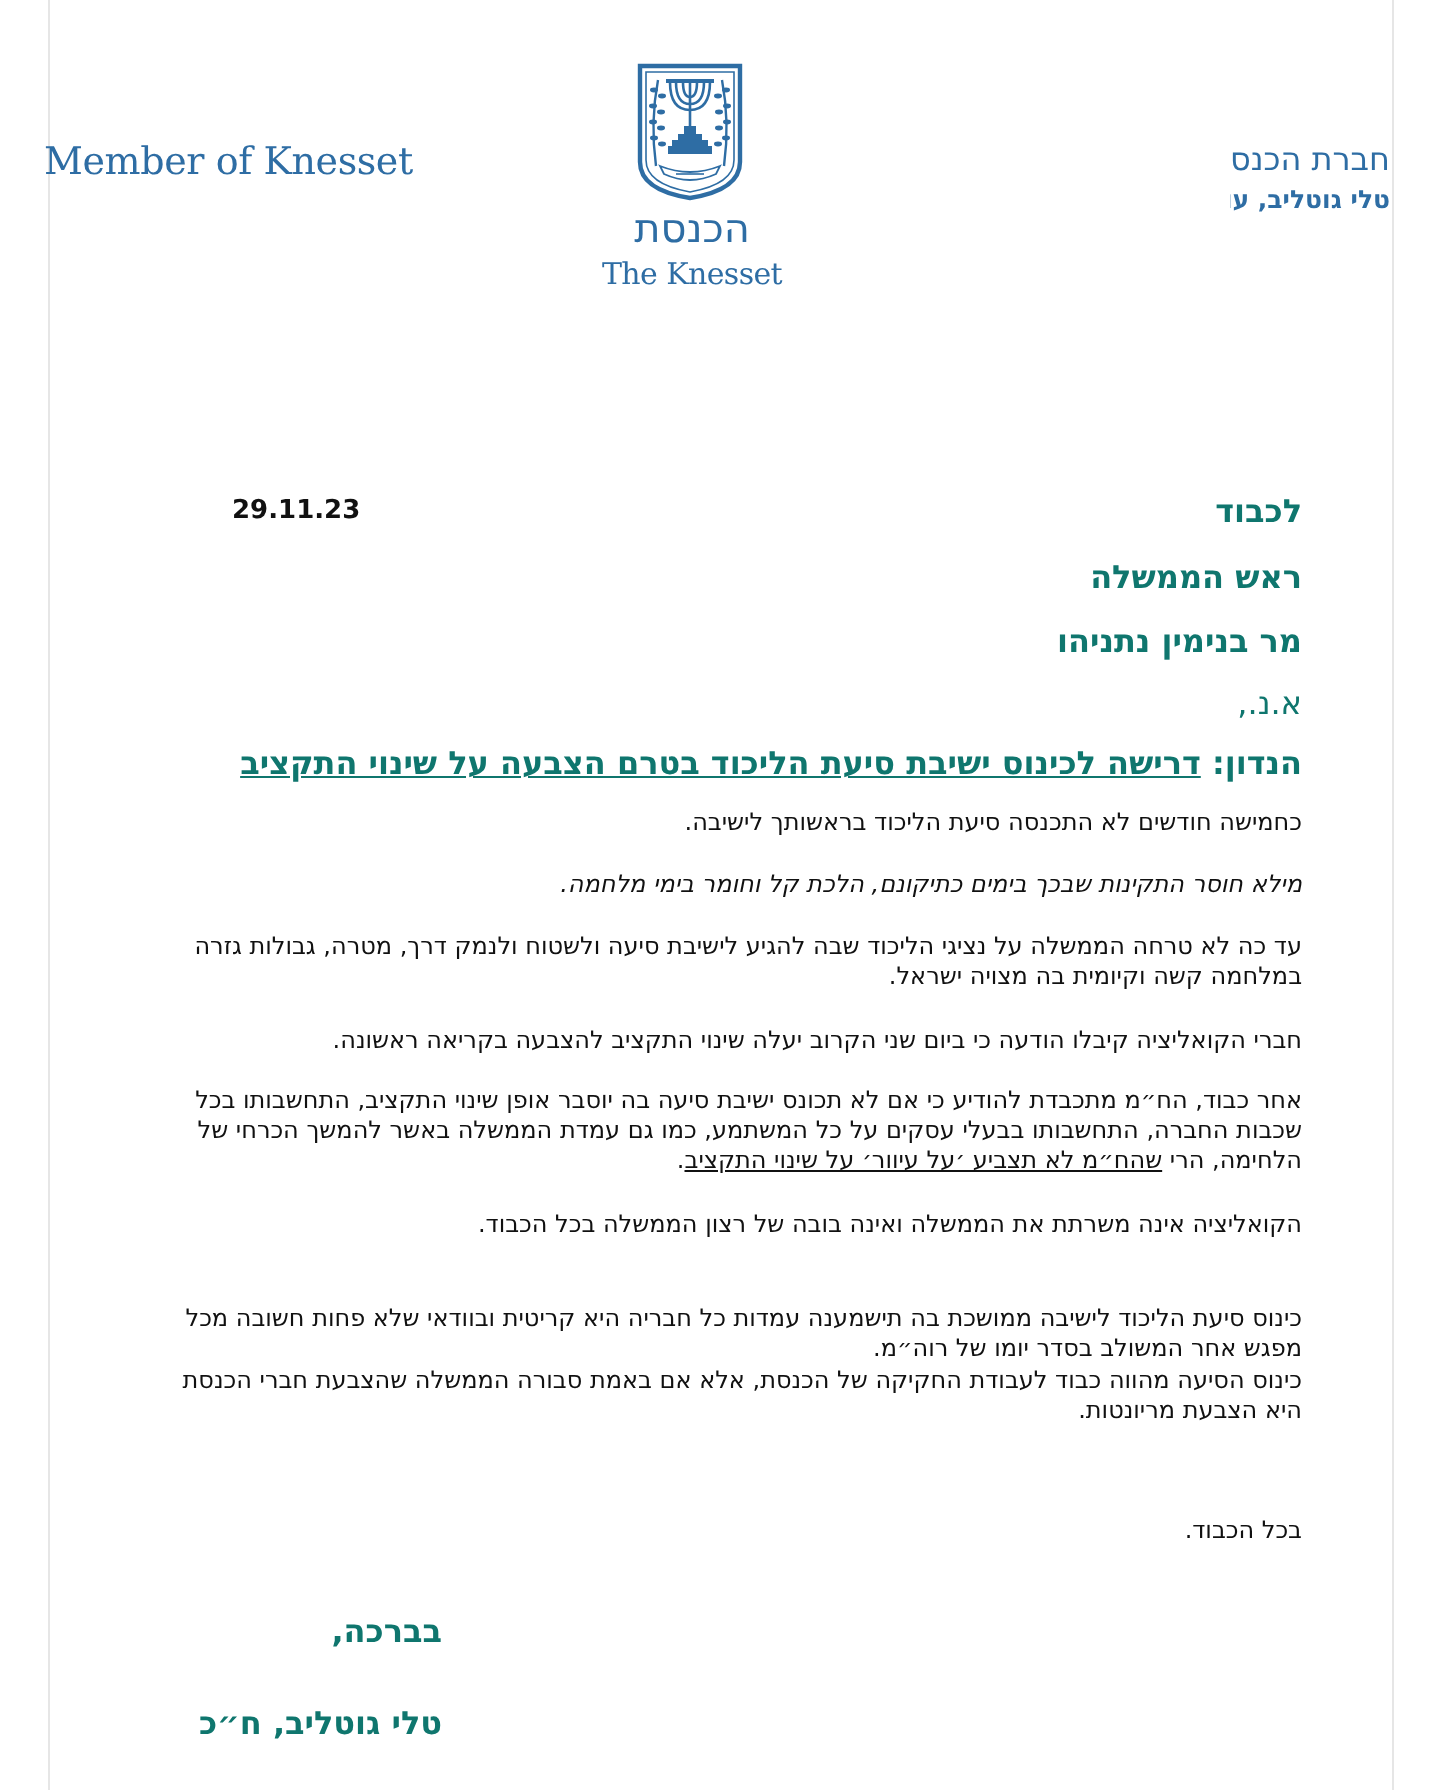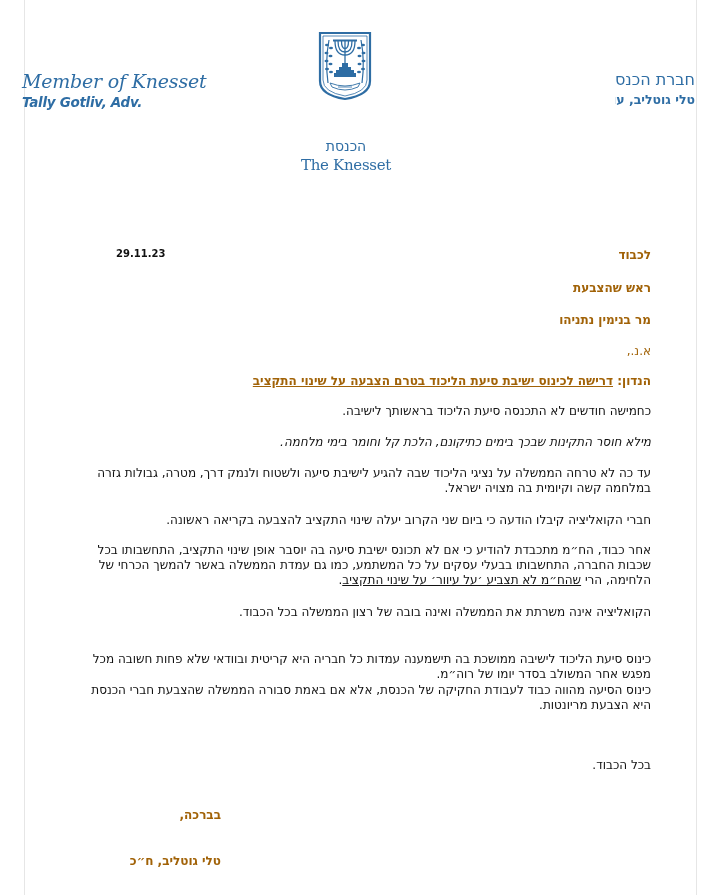--- a/index.html
+++ b/index.html
@@ -18,59 +18,57 @@
     position:absolute; left:24px; top:0; width:672px; height:8px;
     background: linear-gradient(#9c9c9c, #a8a8a8 60%, #e8e8e8);
   }
   .topshade {
     position:absolute; left:24px; top:8px; width:672px; height:12px;
     background: linear-gradient(#ececec, #ffffff);
   }
   .lh-en {
     position:absolute; left:22px; top:70px; color:#2e6da4;
     font-family:"DejaVu Serif", serif;
-    font-style:italic;
   }
   .lh-en .t1 { font-size:19px; letter-spacing:-0.2px; white-space:nowrap; }
   .lh-en .t2 { font-size:13.5px; font-weight:bold; margin-top:2px; white-space:nowrap; font-family:"DejaVu Sans", sans-serif; letter-spacing:-0.3px;}
   .lh-he {
     position:absolute; right:22px; top:70px; color:#2e6da4; direction:rtl; text-align:right;
     width:80px; overflow:hidden;
   }
   .lh-he .t1 { font-size:16px; white-space:nowrap; }
   .lh-he .t2 { font-size:12.5px; font-weight:bold; white-space:nowrap; margin-top:3px; }
   .emblem { position:absolute; left:318px; top:31px; width:54px; height:70px; }
   .emblem-title {
     position:absolute; left:290px; top:102px; width:112px; text-align:center; color:#2e6da4;
   }
-  .emblem-title .he { font-size:14px; direction:rtl;margin-top:36px; }
+  .emblem-title .he { font-size:20px; direction:rtl; }
   .emblem-title .en { font-family:"DejaVu Serif", serif; font-size:15px; margin-top:2px; letter-spacing:-0.3px; }
 
   .date {
-    position:absolute; left:116px; top:248px; font-size:10px; font-weight:bold; color:#111;
+    position:absolute; left:116px; top:248px; font-size:13px; font-weight:bold; color:#111;
   }
   .body-rtl {
-    position:absolute; right:66px; direction:rtl; text-align:right; color:#a16207;
-    font-size:12px; line-height:15px;
+    position:absolute; right:66px; direction:rtl; text-align:right; color:#0f766e;
+    font-size:16px; line-height:15px;
   }
   .bold { font-weight:bold; }
   .para { position:absolute; right:66px; left:74px; direction:rtl; text-align:right; font-size:12px; line-height:15px; color:#111; }
   .u { text-decoration:underline;text-align:right; }
 </style>
 </head>
 <body>
 
 <div class="topbar"></div>
 <div class="topshade"></div>
 
 <div class="page"></div>
 
 <div class="lh-en">
   <div class="t1">Member of Knesset</div>
-  <div class="t2">Tally Gotliv, Adv.</div>
 </div>
 
 <div class="lh-he">
   <div class="t1">חברת הכנסת</div>
   <div class="t2">טלי גוטליב, עו״ד</div>
 </div>
 
 <svg class="emblem" viewBox="0 0 54 70">
   <path d="M2 2 H52 V50 Q52 64 27 68 Q2 64 2 50 Z" fill="#ffffff" stroke="#2e6da4" stroke-width="2.2"></path>
   <path d="M5 5 H49 V49 Q49 61 27 65 Q5 61 5 49 Z" fill="none" stroke="#2e6da4" stroke-width="0.8"></path>
@@ -118,21 +116,21 @@
 </svg>
 
 <div class="emblem-title">
   <div class="he">הכנסת</div>
   <div class="en">The Knesset</div>
 </div>
 
 <div class="date">29.11.23</div>
 
 <div class="body-rtl bold" style="top:248px;">לכבוד</div>
-<div class="body-rtl bold" style="top:281px;">ראש שהצבעת</div>
+<div class="body-rtl bold" style="top:281px;">ראש הממשלה</div>
 <div class="body-rtl bold" style="top:313px;">מר בנימין נתניהו</div>
 <div class="body-rtl" style="top:344px;">א.נ.,</div>
 
 <div class="body-rtl bold" style="top:374px;">
   <span>הנדון:</span>
   <span class="u">דרישה לכינוס ישיבת סיעת הליכוד בטרם הצבעה על שינוי התקציב</span>
 </div>
 
 <div class="para" style="top:404px;text-align:right;">כחמישה חודשים לא התכנסה סיעת הליכוד בראשותך לישיבה.</div>
 <div class="para" style="top:435px;font-style:italic;">מילא חוסר התקינות שבכך בימים כתיקונם, הלכת קל וחומר בימי מלחמה.</div>

